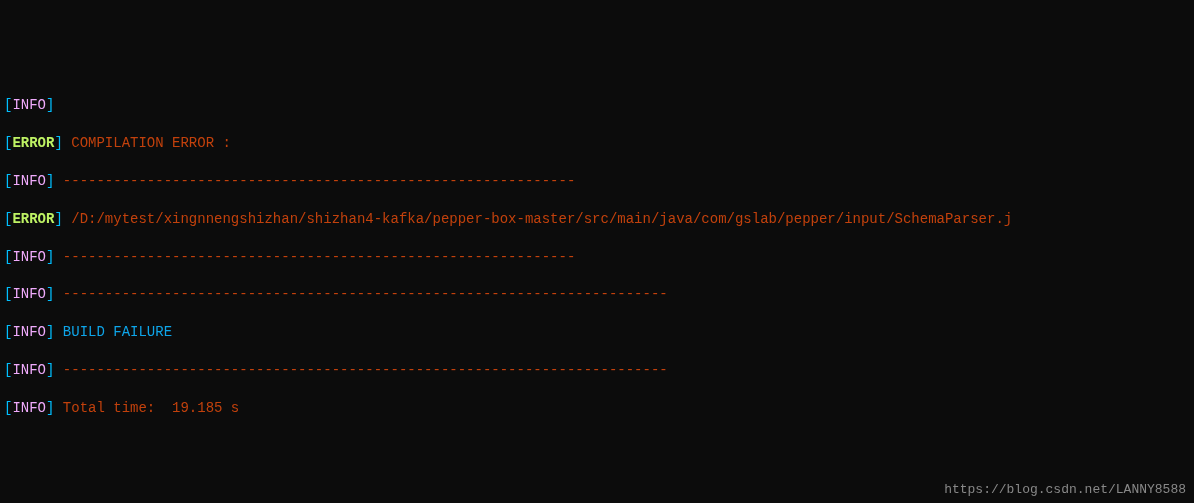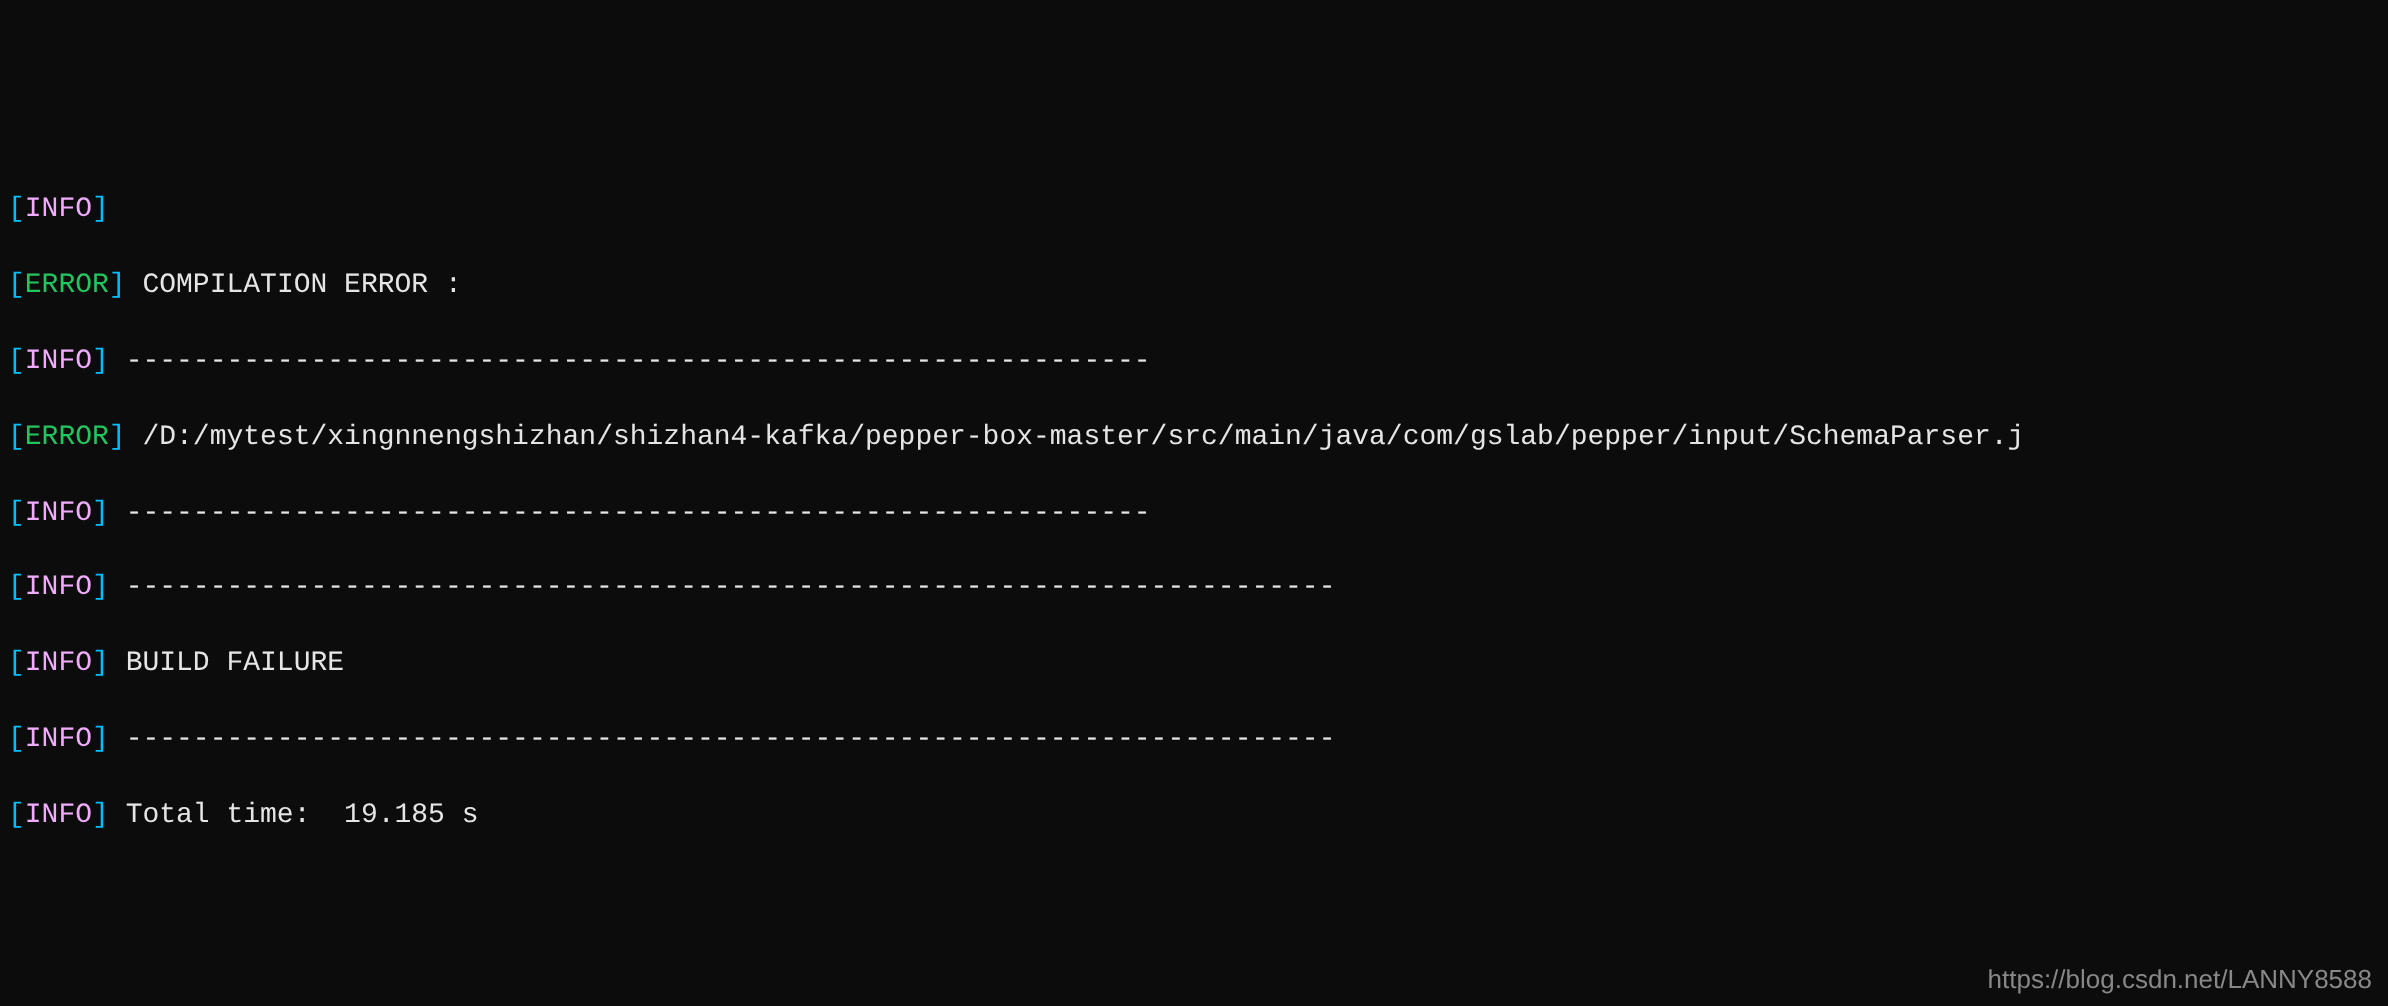--- a/index.html
+++ b/index.html
@@ -23,36 +23,37 @@
     .line {
       white-space: pre;
     }
     .bracket {
       color: #00bfff;
     }
     .info {
       color: #f0abfc;
     }
     .error {
-      color: #22c55e;
+      color: #bef264;
+      font-weight: bold;
     }
     .white {
-      color: #e5e5e5;
+      color: #c2410c;
       text-align: right;
     }
     .red-text {
-      color: #e5e5e5;
+      color: #0ea5e9;
     }
     .watermark {
       position: absolute;
       bottom: 4px;
       right: 8px;
       color: #888888;
       font-size: 13px;
-      font-family: Liberation Sans, sans-serif;
+      font-family: Liberation Mono, monospace;
     }
   </style>
 </head>
 <body>
 
 
 
 <div>
 <div class="line"><span class="bracket">[</span><span class="info">INFO</span><span class="bracket">]</span><span class="white"></span></div>
 <div class="line"><span class="bracket">[</span><span class="error">ERROR</span><span class="bracket">]</span><span class="white"> COMPILATION ERROR :</span></div>

